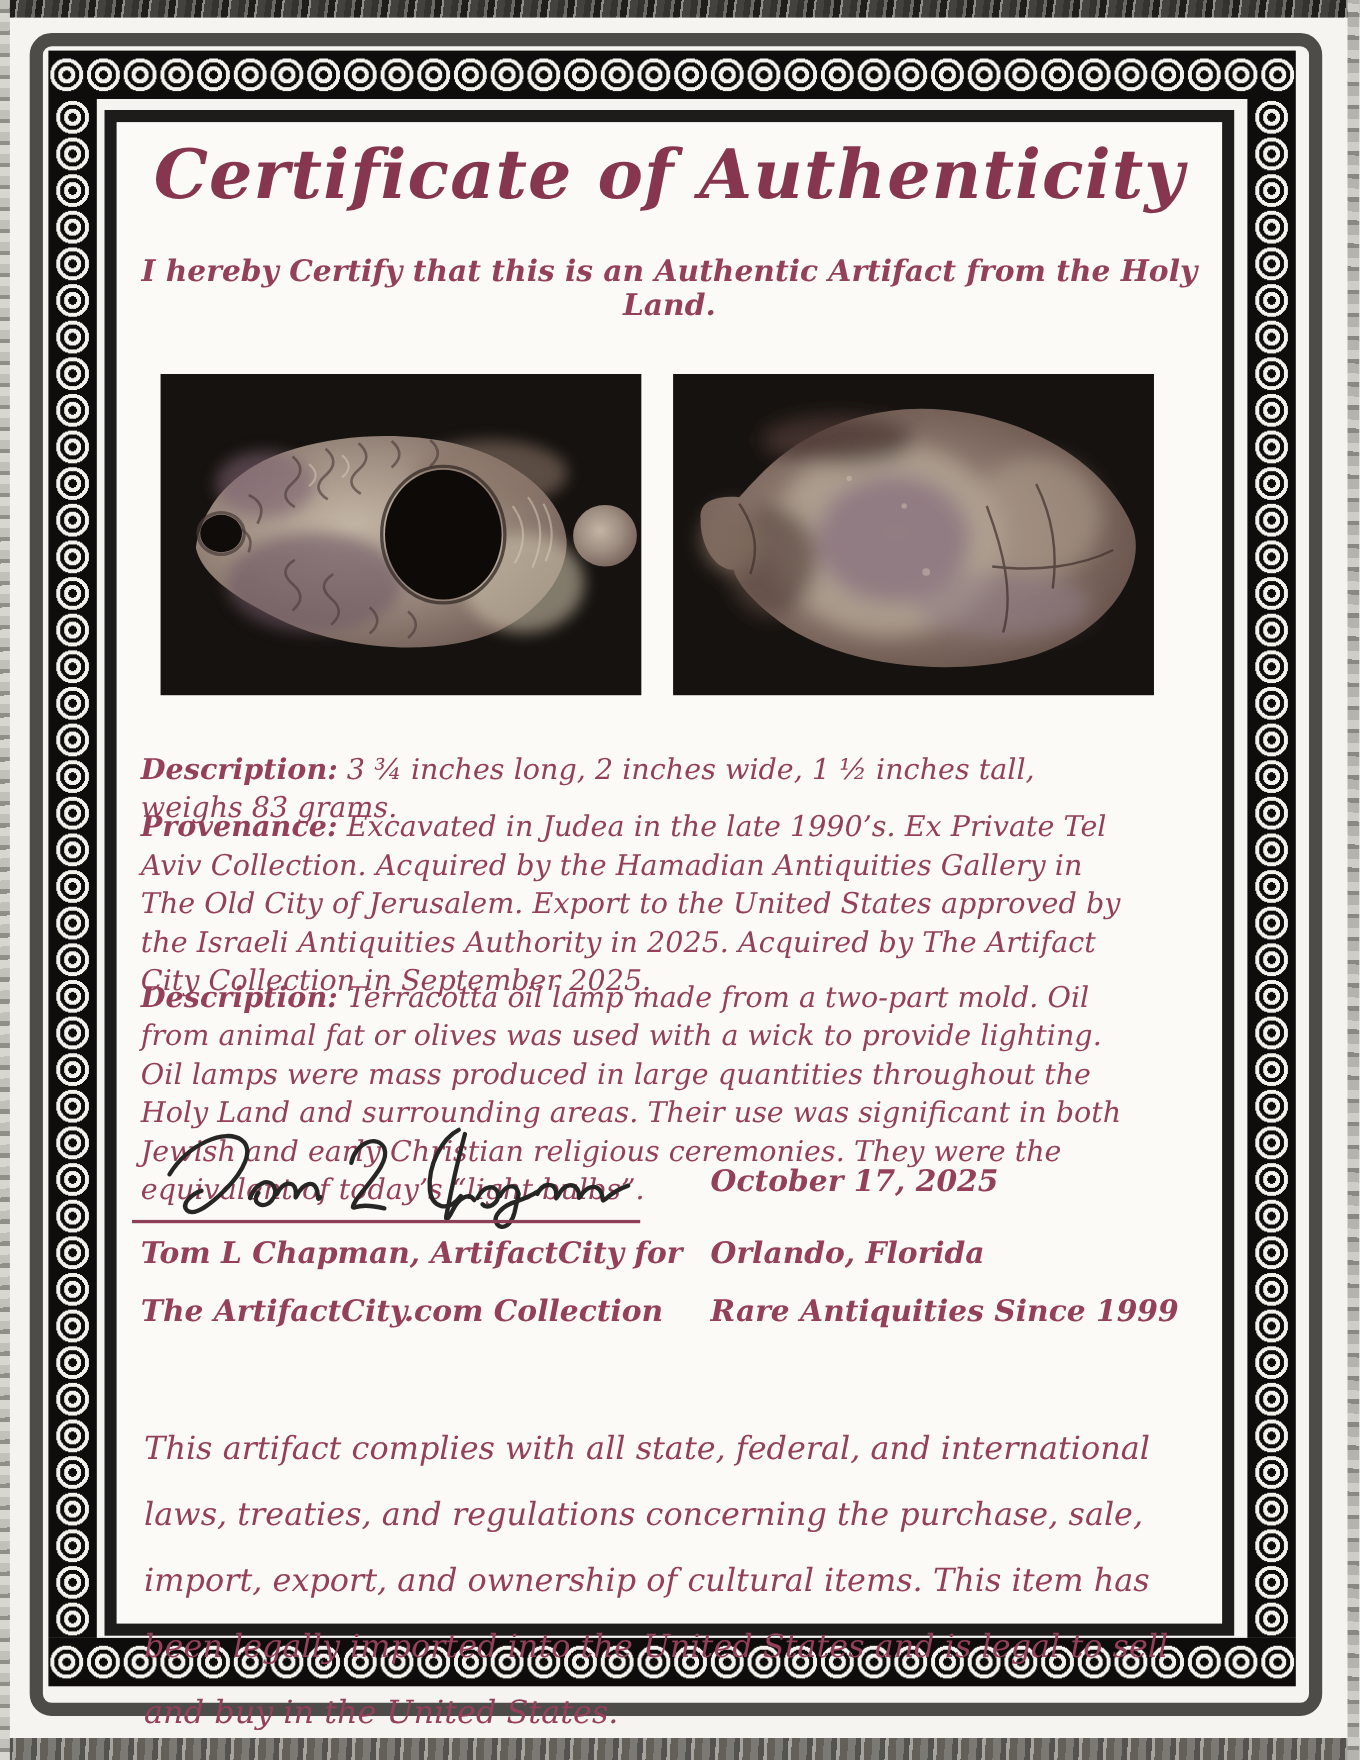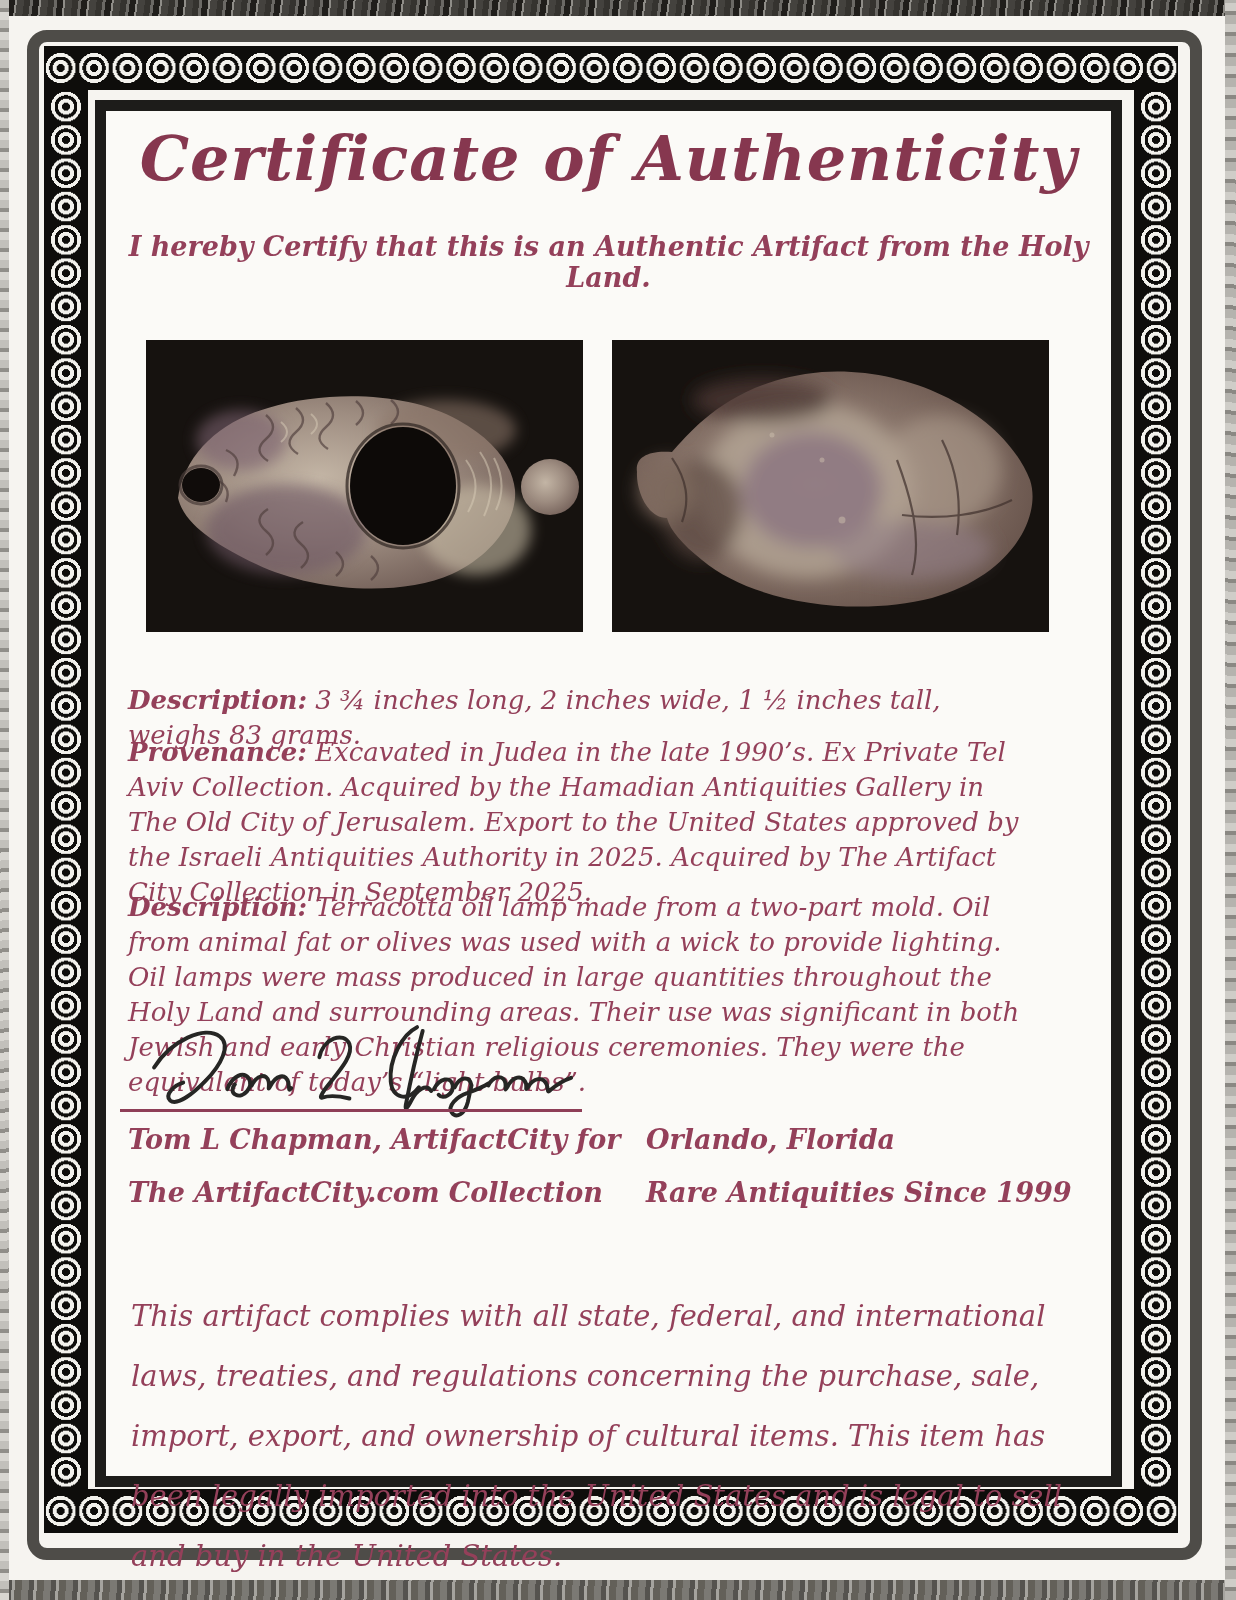--- a/index.html
+++ b/index.html
@@ -185,20 +185,21 @@
         <path d="M 196 46 C 200 26 222 18 228 32 C 233 45 214 64 202 80 C 198 86 196 90 199 89 C 208 86 220 88 228 90"></path>
         <path d="M 300 14 C 284 22 270 48 272 72 C 274 90 290 94 302 78"></path>
         <path d="M 306 18 C 300 40 292 76 288 97 C 287 103 290 100 294 92 C 300 80 310 74 315 82"></path>
         <path d="M 318 80 C 324 68 336 66 338 76 C 339 85 328 92 323 86"></path>
         <path d="M 340 78 C 346 66 356 66 358 76 L 354 94 C 351 106 342 112 337 105 C 332 98 342 88 354 84 C 362 81 370 78 376 74"></path>
         <path d="M 376 76 C 381 66 391 64 394 73 C 395 79 393 83 396 78 C 402 66 412 64 416 74 C 417 79 415 82 418 78 C 424 68 434 66 438 75 C 440 80 438 85 442 81 C 450 74 458 70 464 68"></path>
       </g>
     </svg>
     <div class="sig-line"></div>
 
+    <div class="sig-date">October 17, 2025</div>
     <div class="sig-role">Tom L Chapman, ArtifactCity for</div>
     <div class="sig-loc">Orlando, Florida</div>
     <div class="sig-coll">The ArtifactCity.com Collection</div>
     <div class="sig-tag">Rare Antiquities Since 1999</div>
 
     <p class="legal">This artifact complies with all state, federal, and international laws, treaties, and regulations concerning the purchase, sale, import, export, and ownership of cultural items. This item has been legally imported into the United States and is legal to sell and buy in the United States.</p>
 
   </div>
 </div>
 

